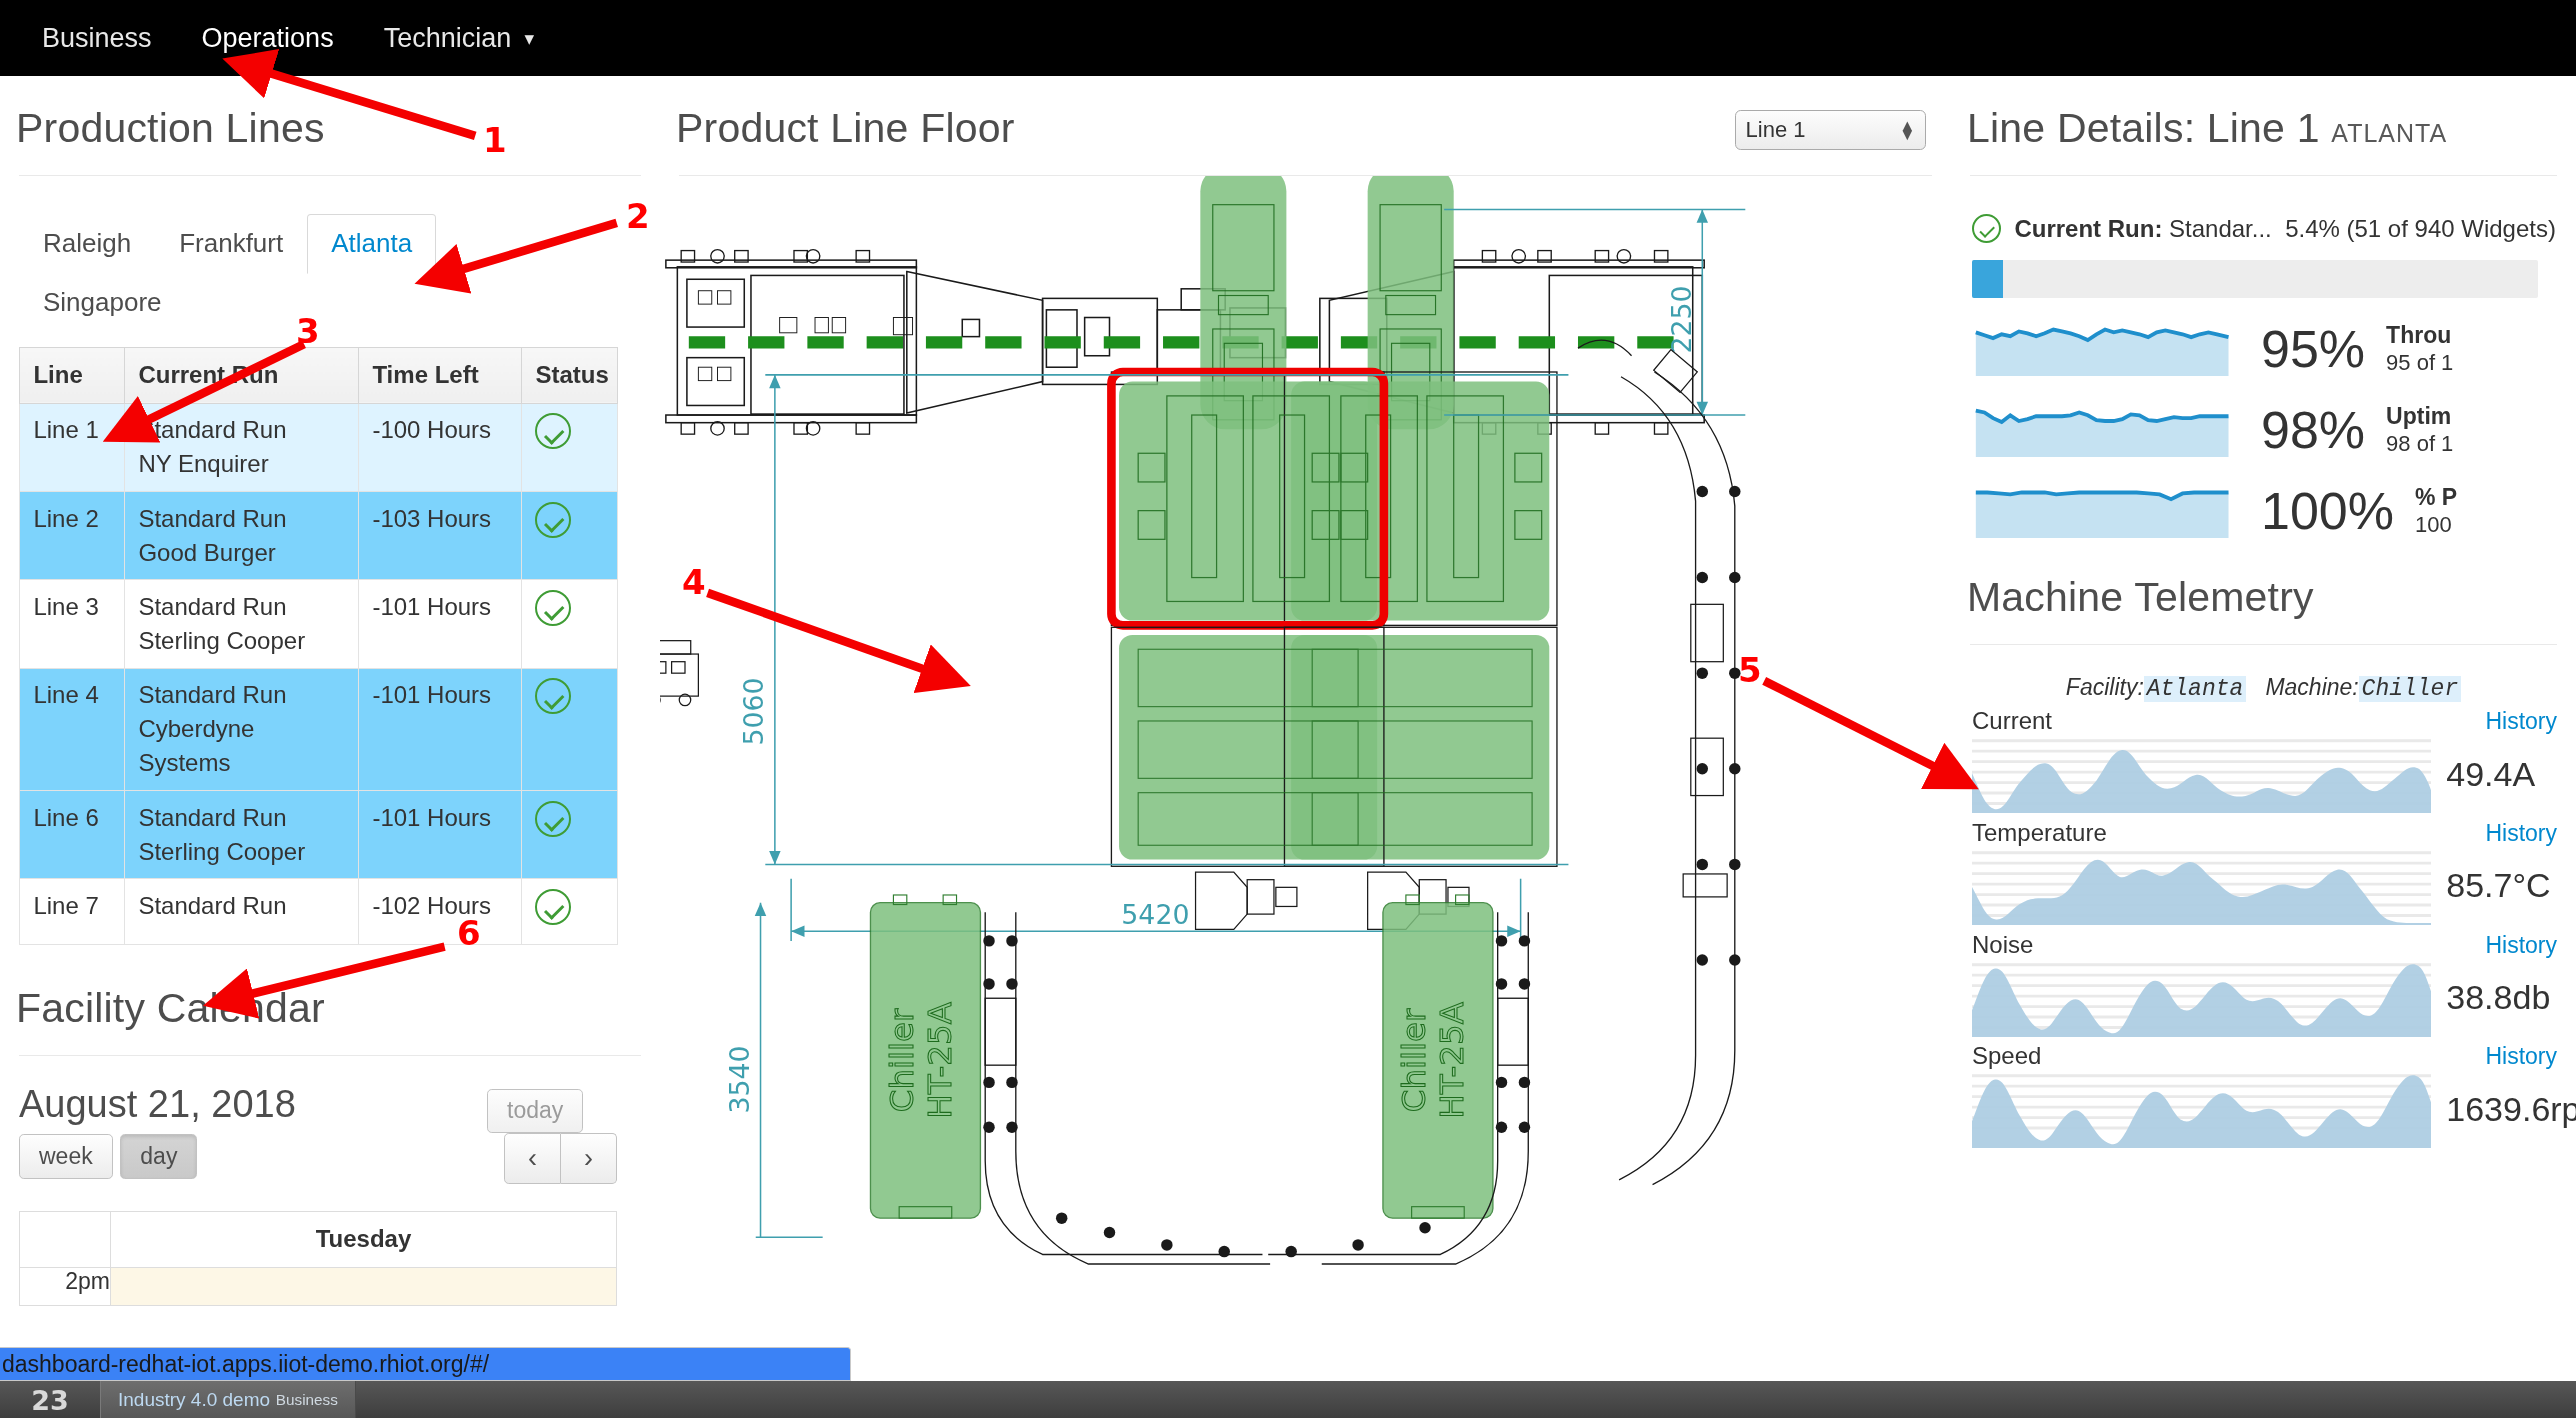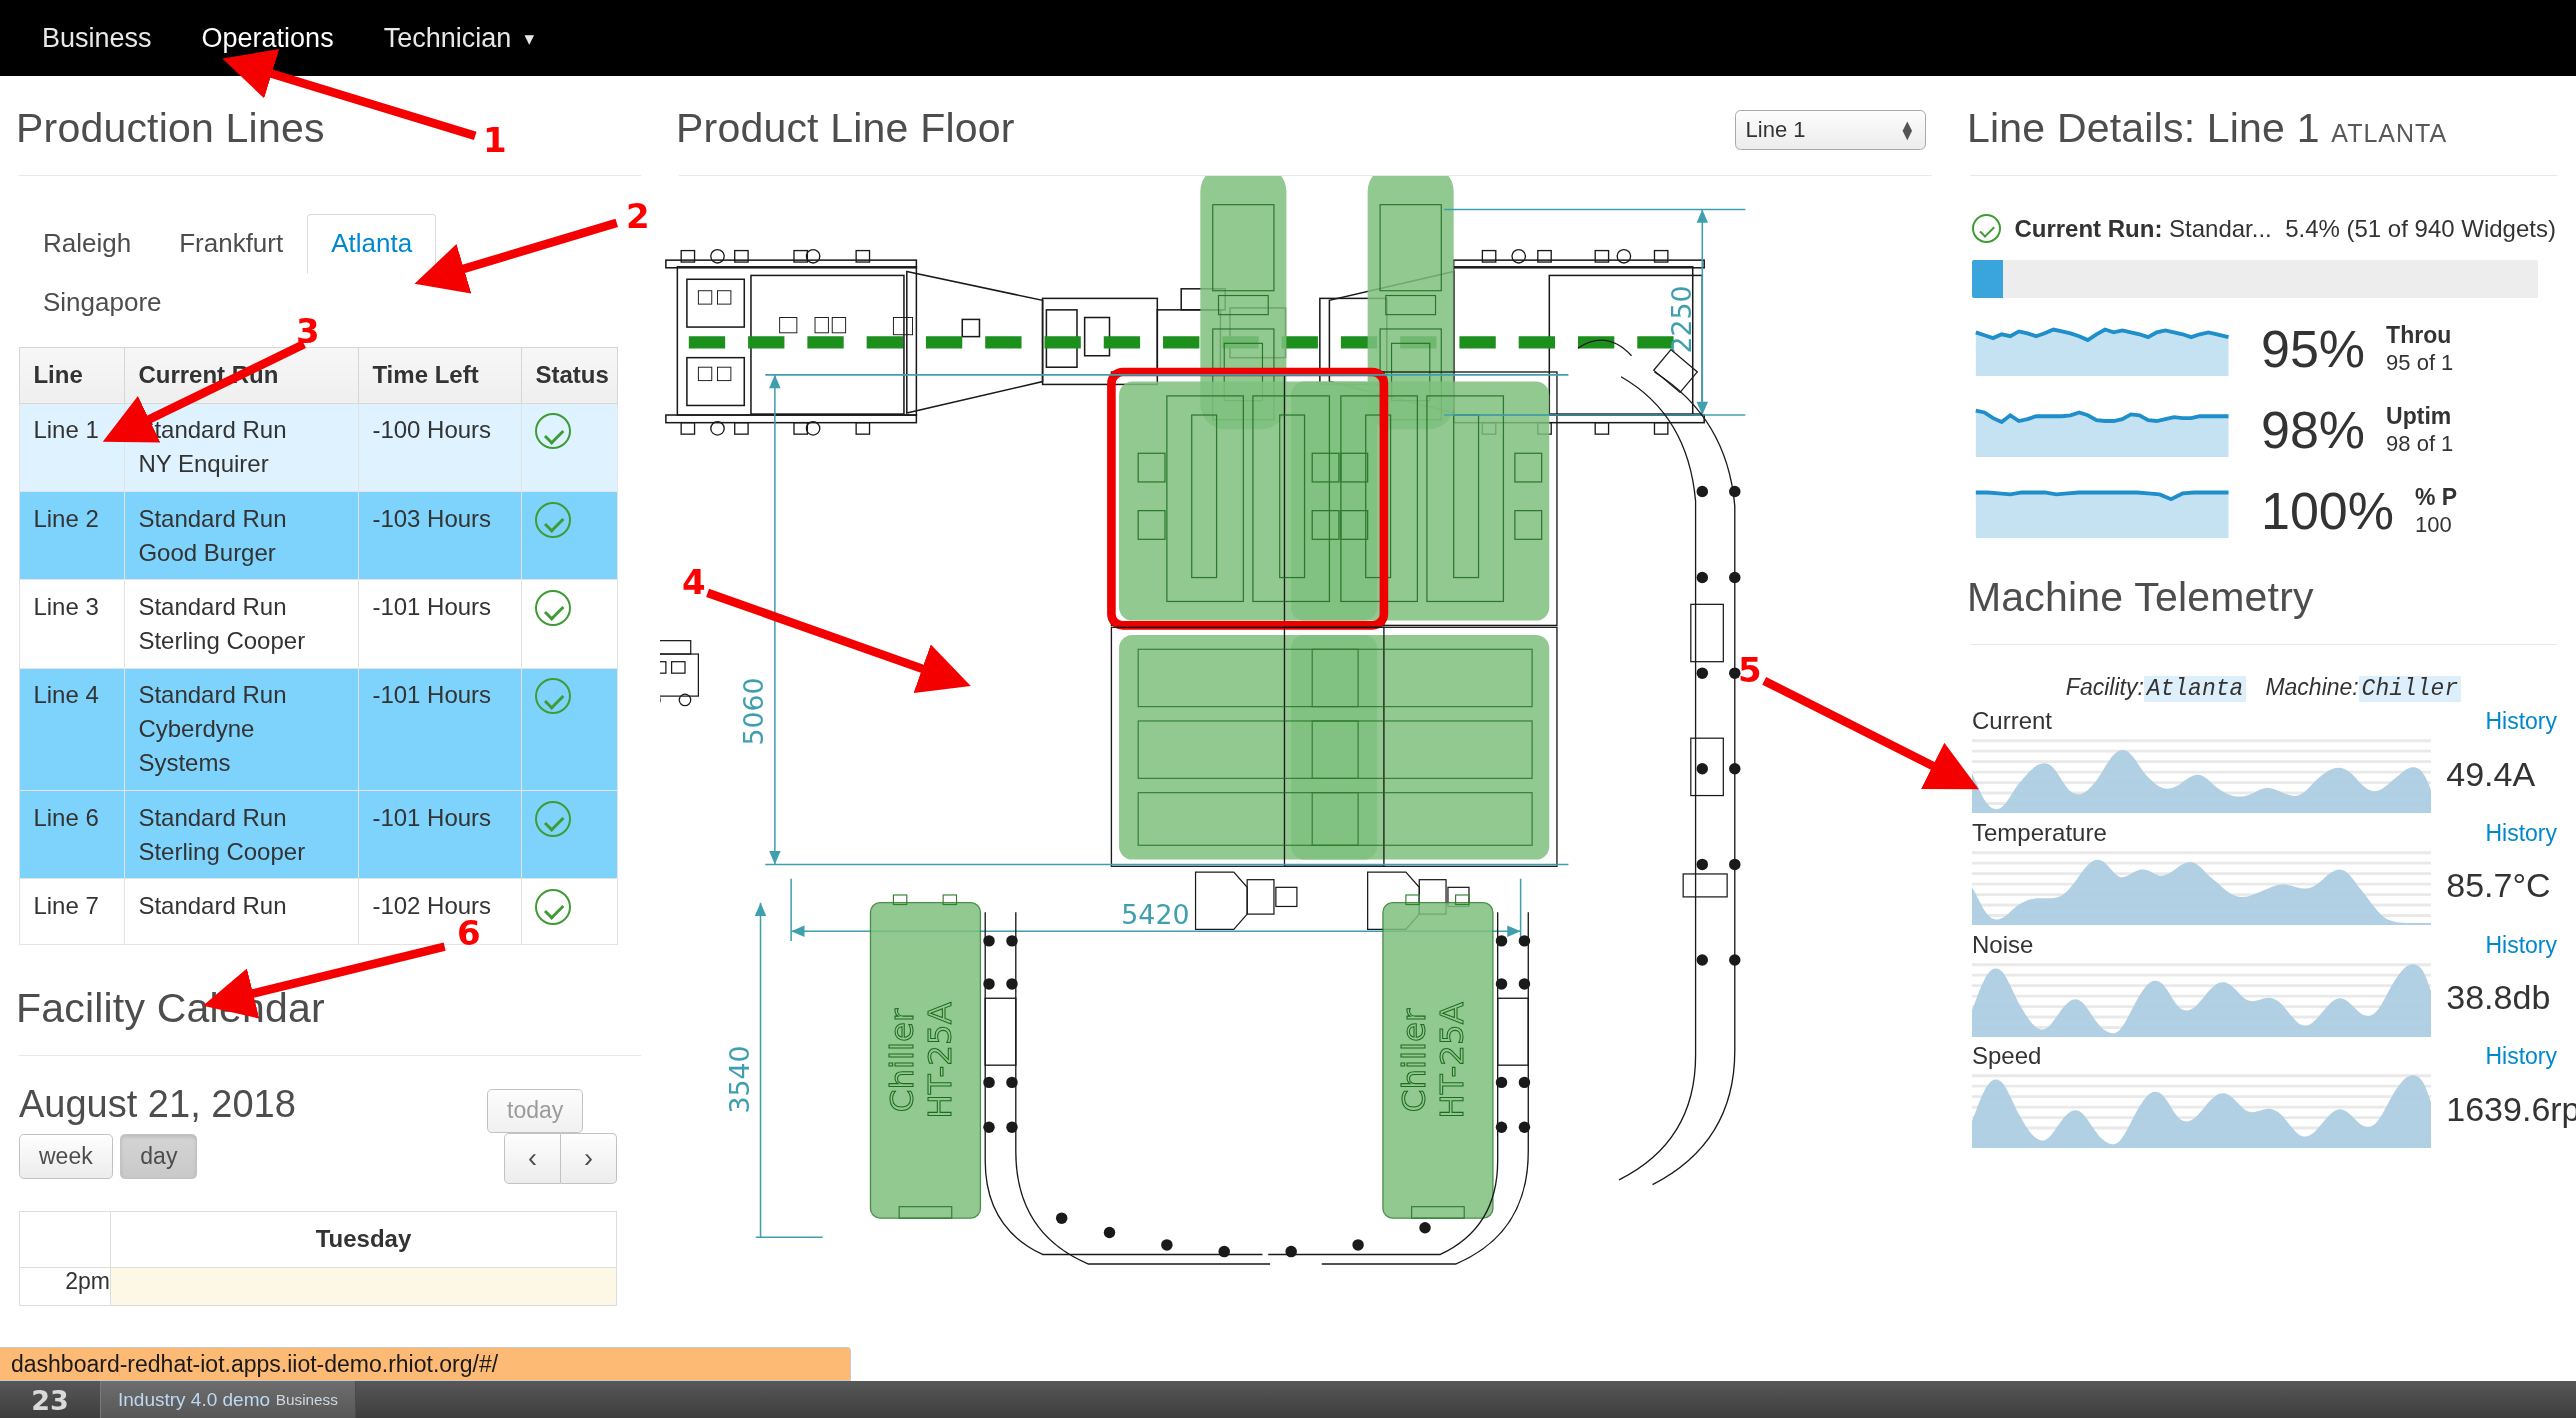--- a/index.html
+++ b/index.html
@@ -141,22 +141,22 @@
   .tele-chart { width:459px; height:78px; flex:0 0 auto; }
   .tele-val { font-size:34px; color:#333; margin-left:15.3px; white-space:nowrap; }
 
   
   .anno { position:absolute; pointer-events:none; }
   .anno-num { position:absolute; color:#f00; font-size:34px; font-weight:bold; font-family:"DejaVu Sans", sans-serif; }
 
   
   .statusbar {
     position:absolute; left:0; bottom:38px; height:34px; width:851px;
-    background:#fdba74; border:1px solid #c9c9c9; border-left:0;
-    border-radius:0 3.8px 0 0; display:flex; align-items:center; padding-left:11px;
+    background:#3b82f6; border:1px solid #c9c9c9; border-left:0;
+    border-radius:0 3.8px 0 0; display:flex; align-items:center; padding-left:2px;
     font-size:23px; color:#1a1a1a;
   }
   .taskbar {
     position:absolute; left:0; bottom:0; width:2576px; height:38px;
     background:linear-gradient(#575757,#3d3d3d); display:flex; align-items:center;
   }
   .tb-num { color:#d9d9d9; font-size:27px; font-weight:bold; width:100px; text-align:center; font-family:"DejaVu Sans", sans-serif; }
   .tb-item {
     height:38px; display:flex; align-items:center; padding:0 17px;
     background:linear-gradient(#6e6e6e,#565656); border-left:1px solid #7a7a7a; border-right:1px solid #4a4a4a;

